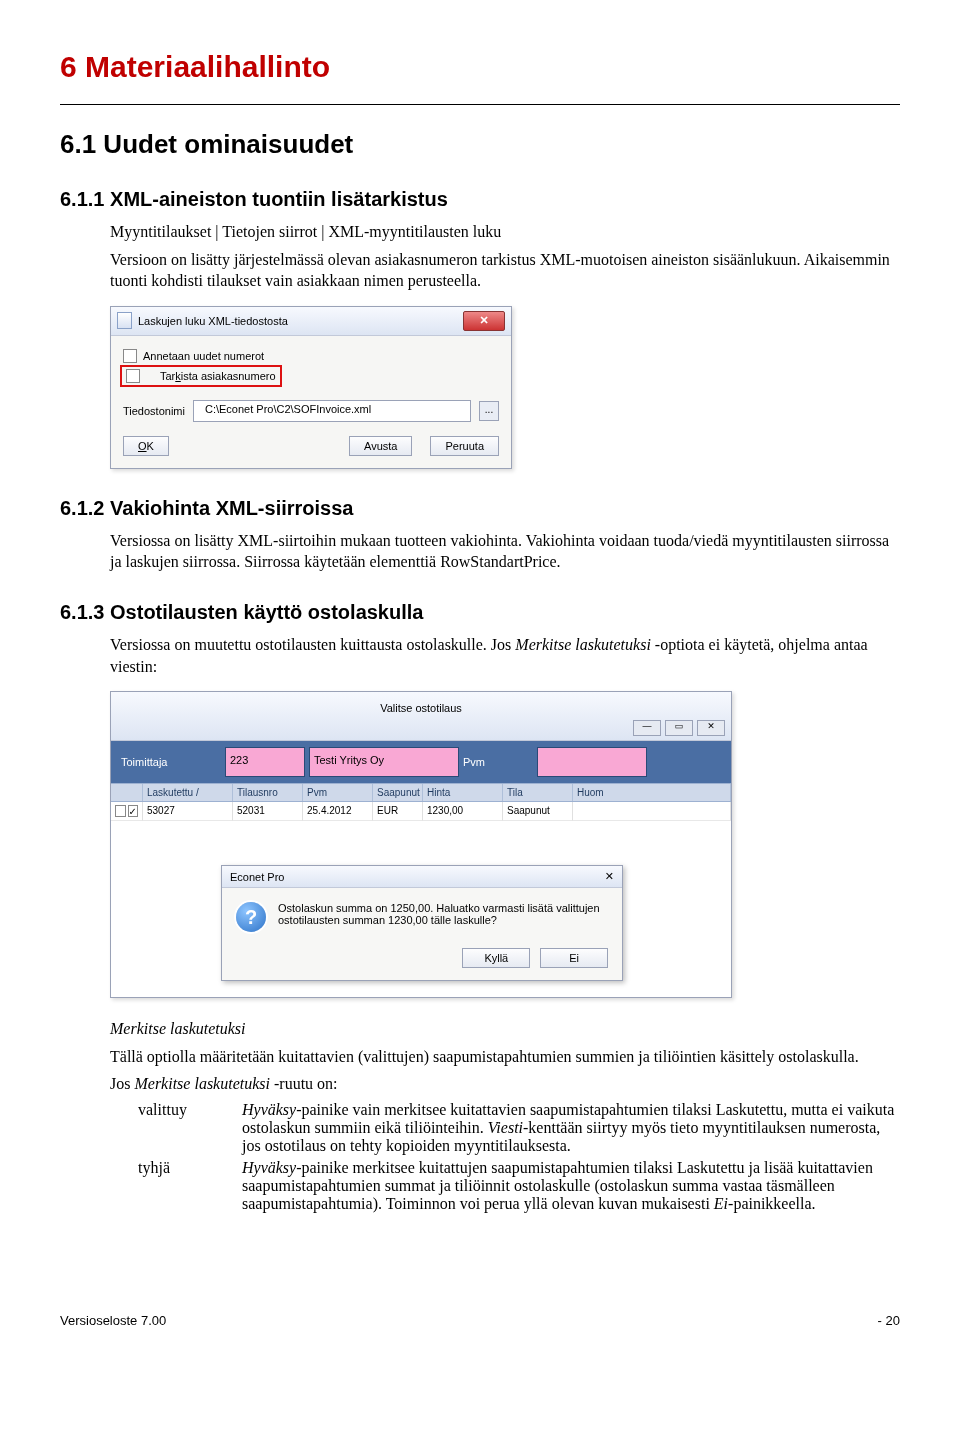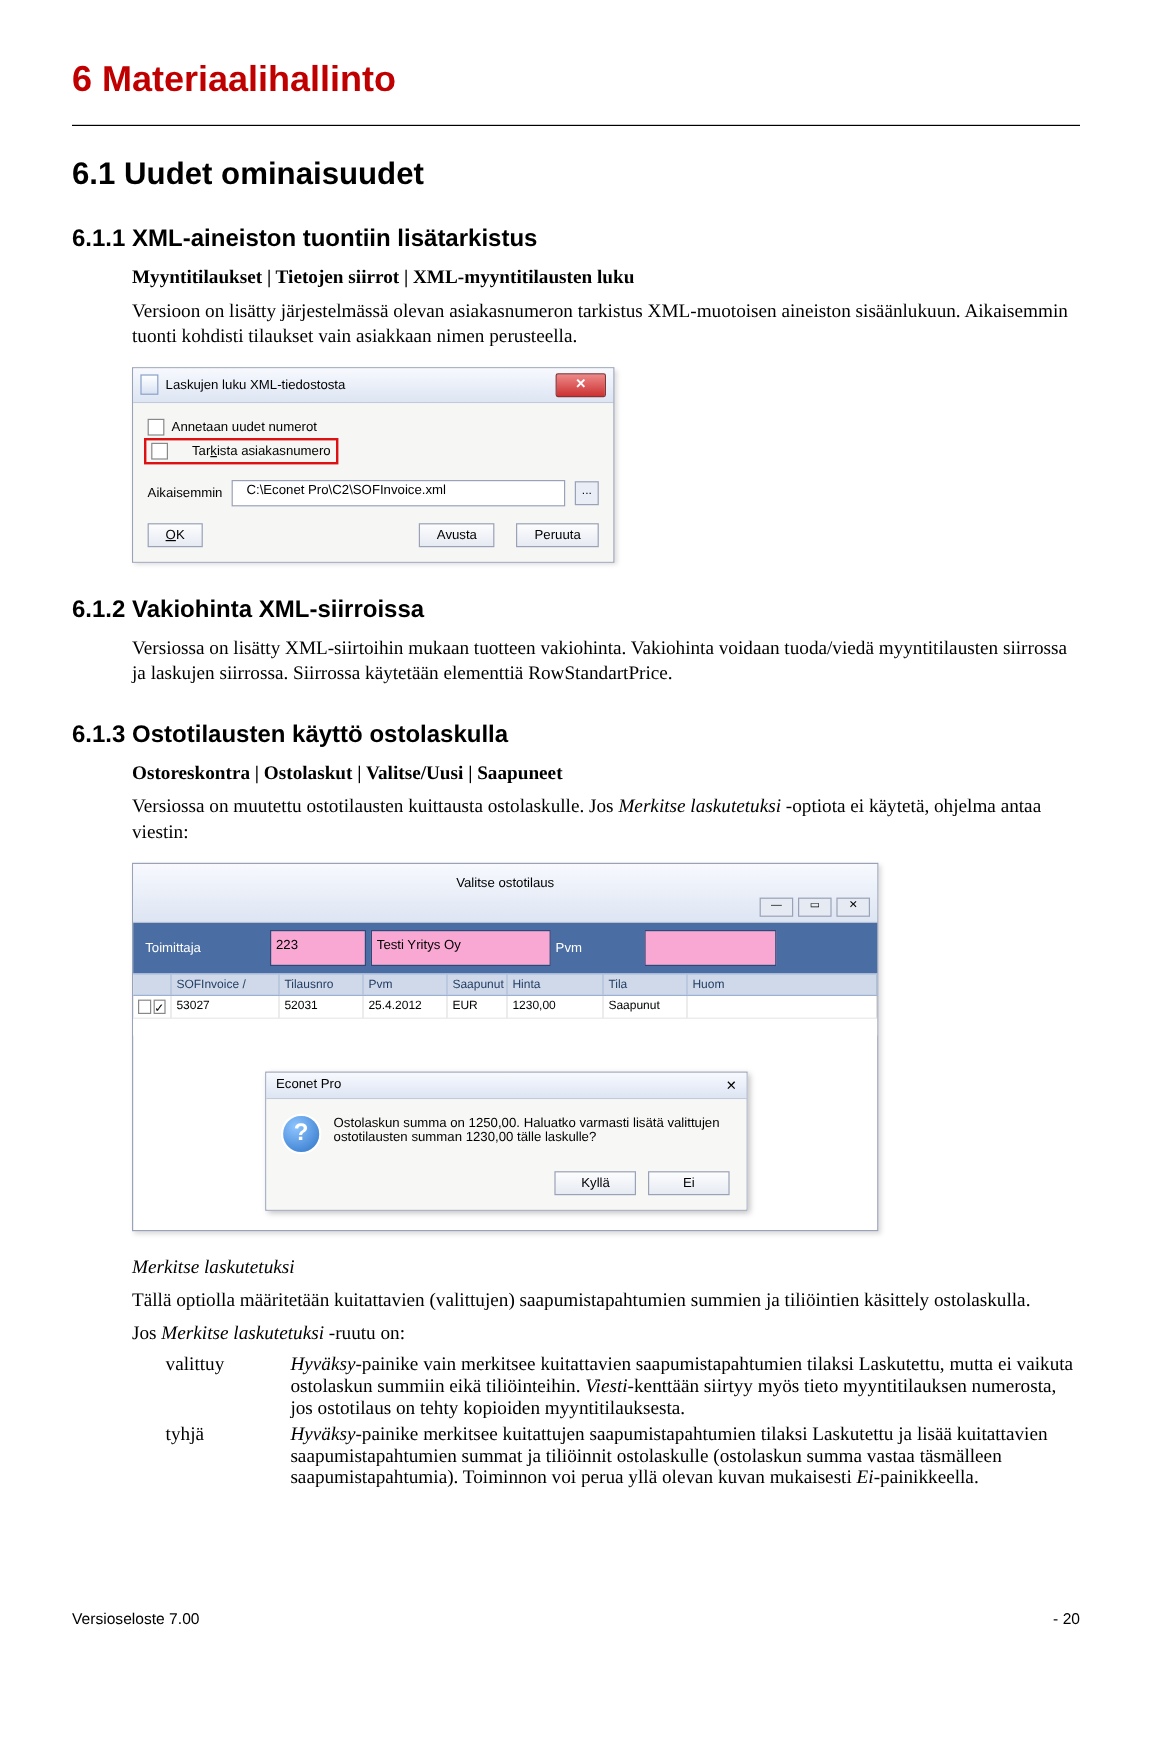--- a/index.html
+++ b/index.html
@@ -34,21 +34,21 @@
     font-family: Arial, Helvetica, sans-serif;
     font-size: 20px;
     font-weight: bold;
     margin: 28px 0 10px 0;
   }
   .indent {
     margin-left: 50px;
     margin-right: 10px;
   }
   p { margin: 6px 0; line-height: 1.35; }
-  .bold { font-weight: bold; }
+  .bold { font-weight: normal; }
   .emph { font-style: italic; }
   .footer {
     position: relative;
     margin-top: 100px;
     font-family: Arial, Helvetica, sans-serif;
     font-size: 13px;
     display: flex;
     justify-content: space-between;
   }
 
@@ -209,41 +209,40 @@
   <div class="body">
     <div class="chkrow">
       <span class="chk"></span>
       <span>Annetaan uudet numerot</span>
     </div>
     <div class="redbox">
       <span class="chk"></span>
       <span>Tar<span class="u">k</span>ista asiakasnumero</span>
     </div>
     <div class="field-row">
-      <span>Aikaisemmin</span>
+      <span>Tiedostonimi</span>
       <span class="txtinput">C:\Econet Pro\C2\SOFInvoice.xml</span>
       <span class="browse">...</span>
     </div>
     <div class="btnrow">
       <span class="btn"><span class="u">O</span>K</span>
       <span class="spacer"></span>
       <span class="btn">Avusta</span>
       <span class="btn">Peruuta</span>
     </div>
   </div>
 </div>
 
 <h3>6.1.2 Vakiohinta XML-siirroissa</h3>
 <div class="indent">
   <p>Versiossa on lisätty XML-siirtoihin mukaan tuotteen vakiohinta. Vakiohinta voidaan tuoda/viedä myyntitilausten siirrossa ja laskujen siirrossa. Siirrossa käytetään elementtiä RowStandartPrice.</p>
 </div>
 
 <h3>6.1.3 Ostotilausten käyttö ostolaskulla</h3>
 <div class="indent">
-  <p class="bold">Ostoreskontra | Ostolaskut | Valitse/Uusi | Saapuneet</p>
   <p>
     <span>Versiossa on muutettu ostotilausten kuittausta ostolaskulle. Jos </span><span class="emph">Merkitse laskutetuksi</span><span> -optiota ei käytetä, ohjelma antaa viestin:</span>
   </p>
 </div>
 
 <div class="win2">
   <div class="titlebar2">
     <span class="doc-icon"></span>
     <span>Valitse ostotilaus</span>
     <span class="winctrls">
@@ -254,21 +253,21 @@
   </div>
   <div class="bluebar">
     <span>Toimittaja</span>
     <span class="inp">223</span>
     <span class="inp">Testi Yritys Oy</span>
     <span>Pvm</span>
     <span class="inp"></span>
   </div>
   <div class="thead">
     <div></div>
-    <div>SOFInvoice /</div>
+    <div>Laskutettu /</div>
     <div>Tilausnro</div>
     <div>Pvm</div>
     <div>Saapunut</div>
     <div>Hinta</div>
     <div>Tila</div>
     <div>Huom</div>
   </div>
   <div class="trow">
     <div class="rowctrl">
         <span class="sq"></span>

